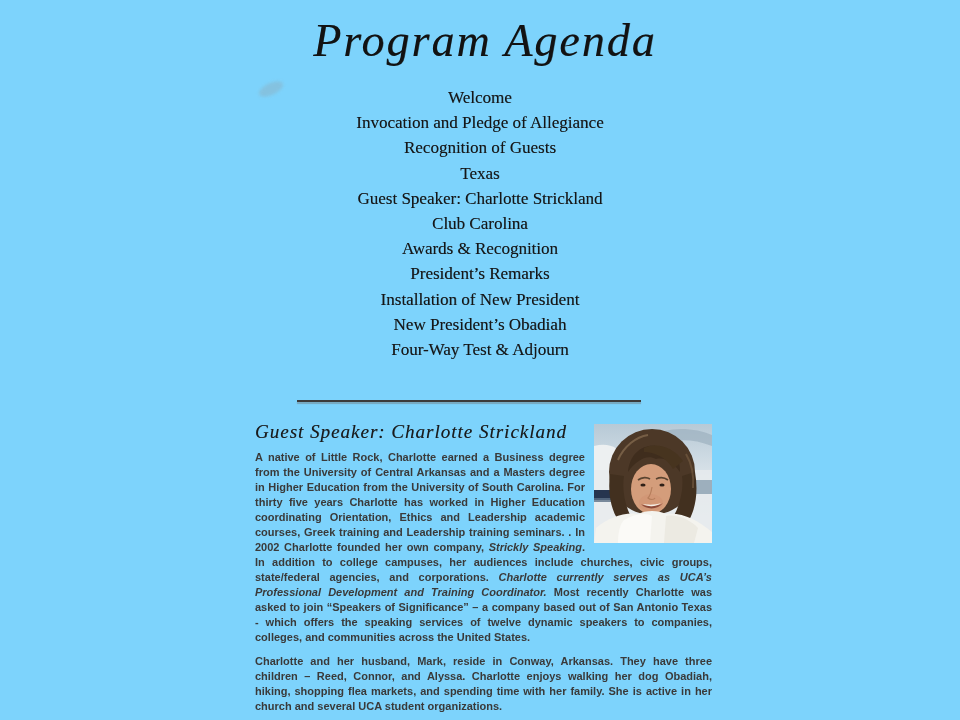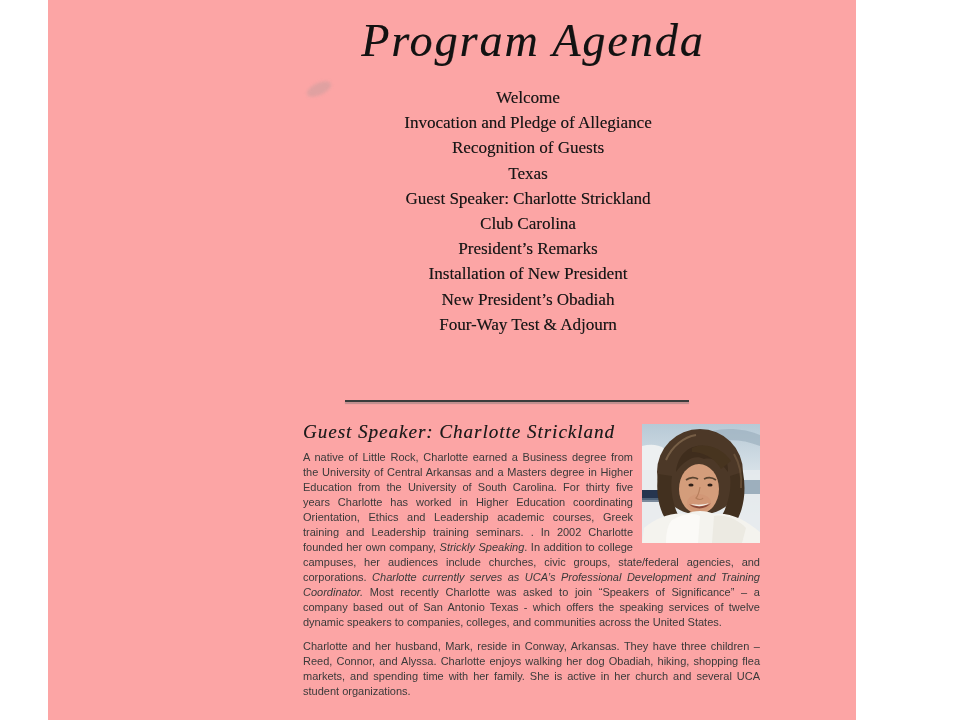--- a/index.html
+++ b/index.html
@@ -1,18 +1,18 @@
 <!DOCTYPE html>
 <html><head>
 <meta charset="utf-8">
 <style>
   html,body { margin:0; padding:0; background:#ffffff; }
   .page {
-    position:relative; width:808px; height:720px; background:#fca5a5;
-    overflow:hidden; font-family:"Liberation Serif","DejaVu Serif",serif;margin-left:48px;
+    position:relative; width:960px; height:720px; background:#7dd3fc;
+    overflow:hidden; font-family:"Liberation Serif","DejaVu Serif",serif;
   }
   .smudge {
     position:absolute; left:258px; top:83px; width:26px; height:12px;
     background:rgba(150,150,150,.28); border-radius:50%;
     transform:rotate(-25deg); filter:blur(1.5px);
   }
   .title {
     position:absolute; top:8px; left:0; width:970px; margin:0;
     text-align:center; font-family:"Liberation Serif","DejaVu Serif",serif;
     font-style:italic; font-weight:400; font-size:46px; line-height:66px;
@@ -35,41 +35,42 @@
   }
   .photo svg { width:118px; height:119px; }
   .heading {
     margin:0 0 6px 0; font-family:"Liberation Serif","DejaVu Serif",serif;
     font-style:italic; font-weight:400; font-size:19px; line-height:25px;
     letter-spacing:1px; color:#1a1a1a;
     text-shadow:0.3px 0.3px 0.4px rgba(0,0,0,.4);
   }
   .para {
     margin:0; font-family:"Liberation Sans","DejaVu Sans",sans-serif;
-    font-size:11px; line-height:15px; color:#3a3a3a; text-align:justify;
+    font-size:11px; line-height:15px; color:#3a3a3a; text-align:justify;font-weight:bold;
   }
   .para em { font-style:italic; }
   .para2 { margin-top:9px; }
 </style>
 </head>
 <body>
 
 <div class="page">
 
   <div class="smudge"></div>
 
   <h1 class="title">Program Agenda</h1>
 
   <div class="agenda">
     <div>Welcome</div>
     <div>Invocation and Pledge of Allegiance</div>
     <div>Recognition of Guests</div>
     <div>Texas</div>
     <div>Guest Speaker: Charlotte Strickland</div>
     <div>Club Carolina</div>
+    <div>Awards &amp; Recognition</div>
     <div>President’s Remarks</div>
     <div>Installation of New President</div>
     <div>New President’s Obadiah</div>
     <div>Four-Way Test &amp; Adjourn</div>
   </div>
 
   <div class="divider"></div>
 
   <section class="bio">
 

